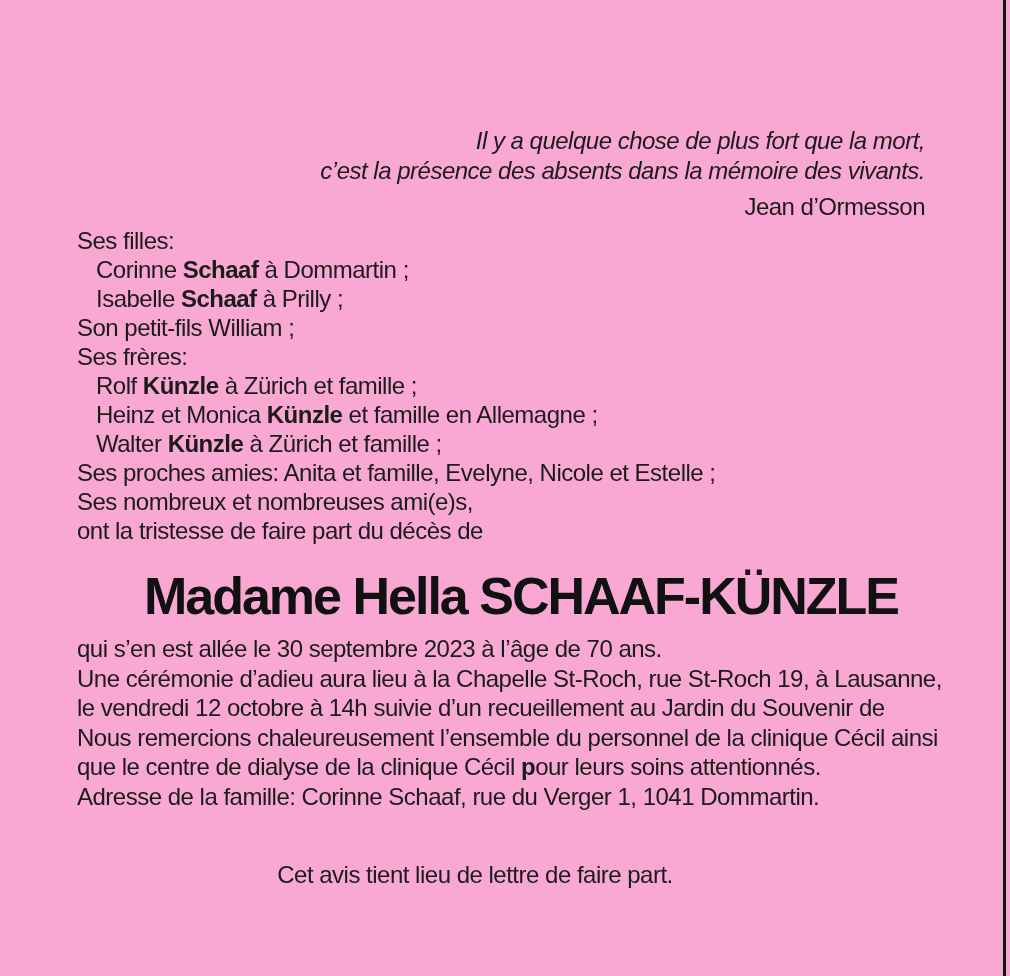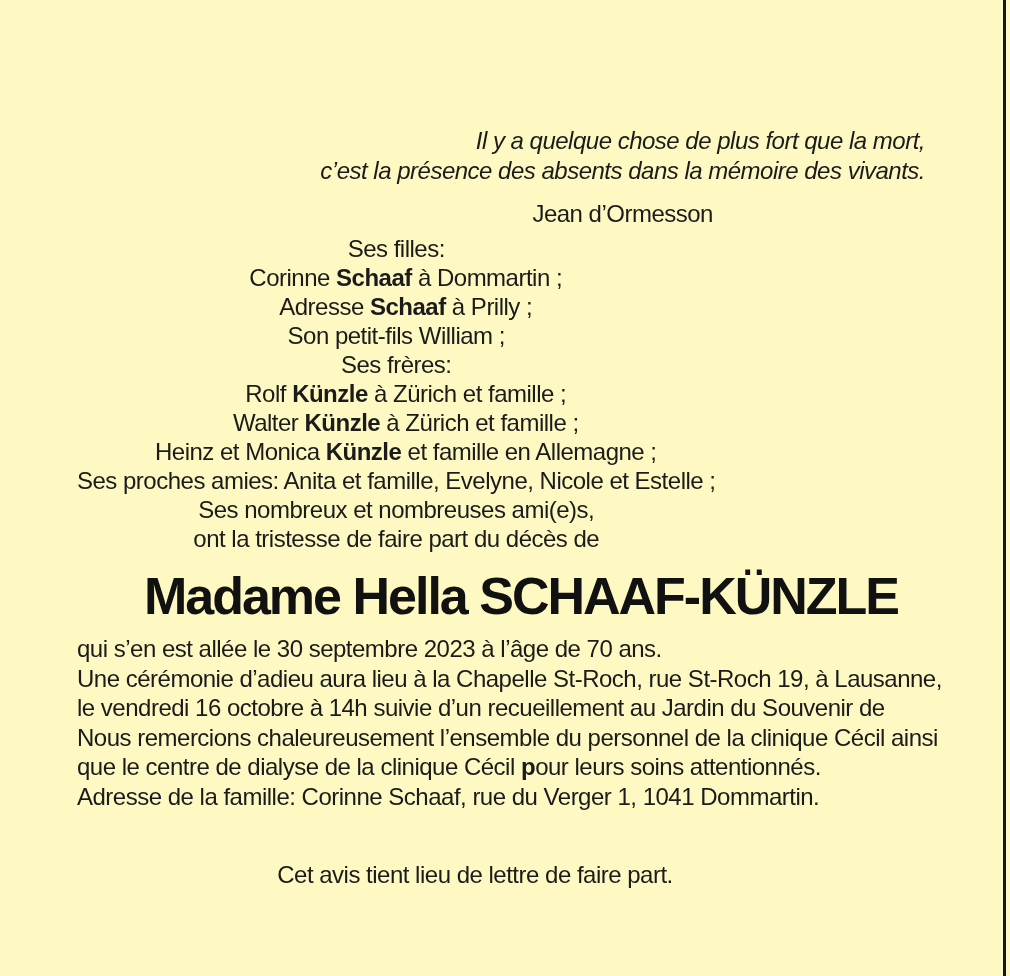--- a/index.html
+++ b/index.html
@@ -4,21 +4,21 @@
 <style>
   html, body {
     margin: 0;
     padding: 0;
     background: #ffffff;
   }
   .page {
     position: relative;
     width: 1010px;
     height: 976px;
-    background: #fef9c3;
+    background: #f9a8d4;
     color: #1b1b1b;
     font-family: "Liberation Sans", "DejaVu Sans", sans-serif;
     overflow: hidden;
   }
   .edge-line {
     position: absolute;
     top: 0;
     right: 4px;
     width: 3px;
     height: 976px;
@@ -32,32 +32,30 @@
     font-size: 24px;
     line-height: 30px;
     letter-spacing: -0.5px;
     white-space: nowrap;
   }
   .quote .q-line {
     font-style: italic;
   }
   .quote .q-author {
     font-style: normal;
-    margin-top: 13px;
-    text-align: center;
+    margin-top: 6px;
   }
   .family {
     position: absolute;
-    top: 234px;
+    top: 226px;
     left: 77px;
     font-size: 24px;
     line-height: 29px;
     letter-spacing: -0.5px;
     white-space: nowrap;
-    text-align: center;
   }
   .line.indent {
     padding-left: 19px;
   }
   .b {
     font-weight: bold;
   }
   .title {
     position: absolute;
     top: 550px;
@@ -99,37 +97,37 @@
 
   <div class="quote">
     <div class="q-line">Il y a quelque chose de plus fort que la mort,</div>
     <div class="q-line">c’est la présence des absents dans la mémoire des vivants.</div>
     <div class="q-author">Jean d’Ormesson</div>
   </div>
 
   <div class="family">
     <div class="line"><span>Ses filles:</span><span class="b"></span><span></span></div>
     <div class="line indent"><span>Corinne </span><span class="b">Schaaf</span><span> à Dommartin ;</span></div>
-    <div class="line indent"><span>Adresse </span><span class="b">Schaaf</span><span> à Prilly ;</span></div>
+    <div class="line indent"><span>Isabelle </span><span class="b">Schaaf</span><span> à Prilly ;</span></div>
     <div class="line"><span>Son petit-fils William ;</span><span class="b"></span><span></span></div>
     <div class="line"><span>Ses frères:</span><span class="b"></span><span></span></div>
     <div class="line indent"><span>Rolf </span><span class="b">Künzle</span><span> à Zürich et famille ;</span></div>
+    <div class="line indent"><span>Heinz et Monica </span><span class="b">Künzle</span><span> et famille en Allemagne ;</span></div>
     <div class="line indent"><span>Walter </span><span class="b">Künzle</span><span> à Zürich et famille ;</span></div>
-    <div class="line indent"><span>Heinz et Monica </span><span class="b">Künzle</span><span> et famille en Allemagne ;</span></div>
     <div class="line"><span>Ses proches amies: Anita et famille, Evelyne, Nicole et Estelle ;</span><span class="b"></span><span></span></div>
     <div class="line"><span>Ses nombreux et nombreuses ami(e)s,</span><span class="b"></span><span></span></div>
     <div class="line"><span>ont la tristesse de faire part du décès de</span><span class="b"></span><span></span></div>
   </div>
 
   <h1 class="title">Madame Hella SCHAAF-KÜNZLE</h1>
 
   <div class="announce">
     <div class="line"><span>qui s’en est allée le 30 septembre 2023 à l’âge de 70 ans.</span><span class="b"></span><span></span></div>
     <div class="line"><span>Une cérémonie d’adieu aura lieu à la Chapelle St-Roch, rue St-Roch 19, à Lausanne,</span><span class="b"></span><span></span></div>
-    <div class="line"><span>le vendredi 16 octobre à 14h suivie d’un recueillement au Jardin du Souvenir de</span><span class="b"></span><span></span></div>
+    <div class="line"><span>le vendredi 12 octobre à 14h suivie d’un recueillement au Jardin du Souvenir de</span><span class="b"></span><span></span></div>
     <div class="line"><span>Nous remercions chaleureusement l’ensemble du personnel de la clinique Cécil ainsi</span><span class="b"></span><span></span></div>
     <div class="line"><span>que le centre de dialyse de la clinique Cécil </span><span class="b">p</span><span>our leurs soins attentionnés.</span></div>
     <div class="line"><span>Adresse de la famille: Corinne Schaaf, rue du Verger 1, 1041 Dommartin.</span><span class="b"></span><span></span></div>
   </div>
 
   <div class="footer">Cet avis tient lieu de lettre de faire part.</div>
 
 </div>
 
 </body></html>

